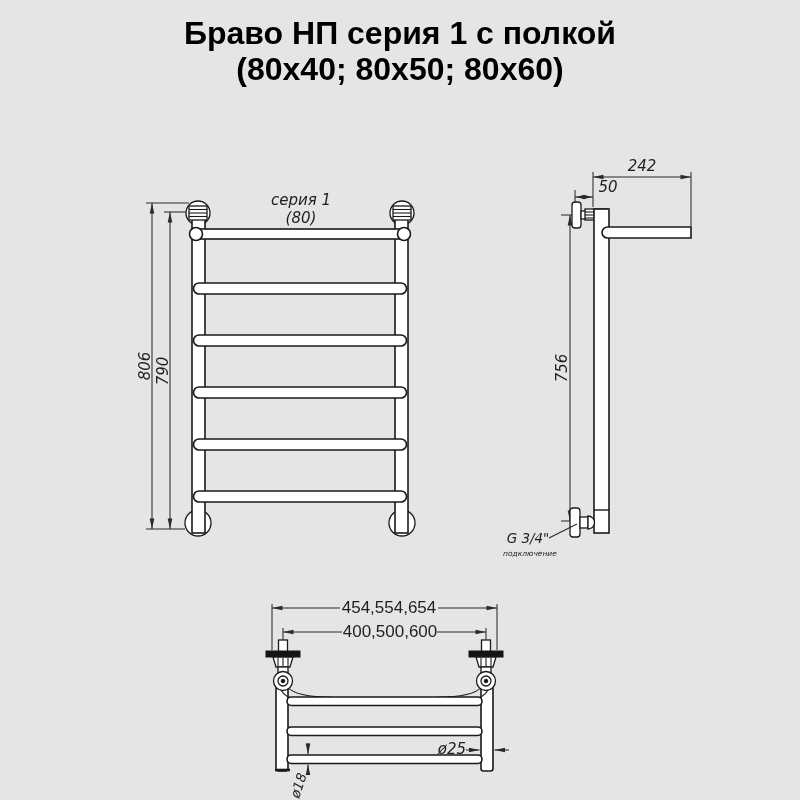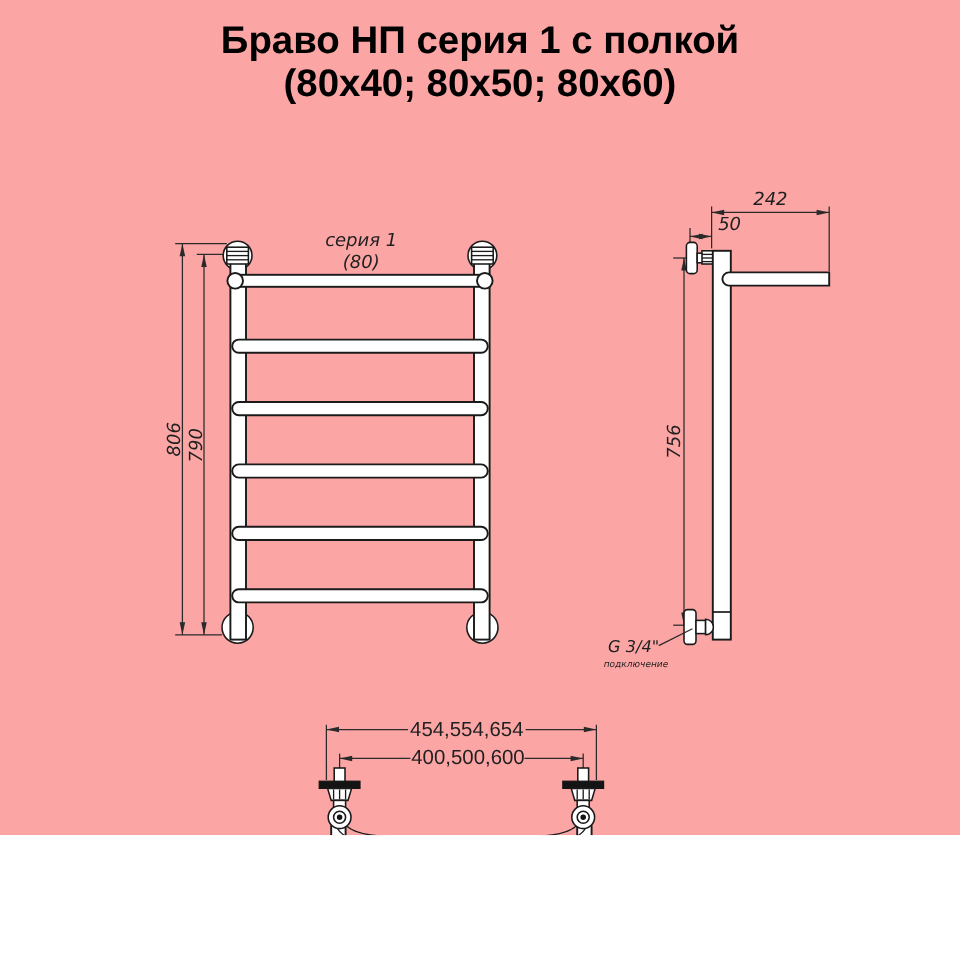--- a/index.html
+++ b/index.html
@@ -1,16 +1,16 @@
 <!DOCTYPE html>
 <html><head>
 <meta charset="utf-8">
 <style>
   html,body{margin:0;padding:0;background:#ffffff;}
-  .stage{width:800px;height:696px;position:relative;background:#fca5a5;overflow:hidden;}
+  .stage{width:800px;height:800px;position:relative;background:#e5e5e5;overflow:hidden;}
   svg{display:block;}
   .obj{fill:#fff;stroke:#1a1a1a;stroke-width:1.6;}
   .objthin{fill:#fff;stroke:#1a1a1a;stroke-width:1.3;}
   .ln{stroke:#1a1a1a;stroke-width:1.4;fill:none;}
   .lnthin{stroke:#1a1a1a;stroke-width:1.1;fill:none;}
   .dim{stroke:#2a2a2a;stroke-width:1.05;fill:none;}
   .blk{fill:#141414;stroke:#141414;}
   .title-txt{font:bold 32px "Liberation Sans",sans-serif;fill:#000;text-anchor:middle;}
   .dimtxt{font:italic 15px "DejaVu Sans",sans-serif;fill:#1f1f1f;text-anchor:middle;}
   .dimtxt-sm{font:italic 13.5px "DejaVu Sans",sans-serif;fill:#1f1f1f;text-anchor:middle;}

